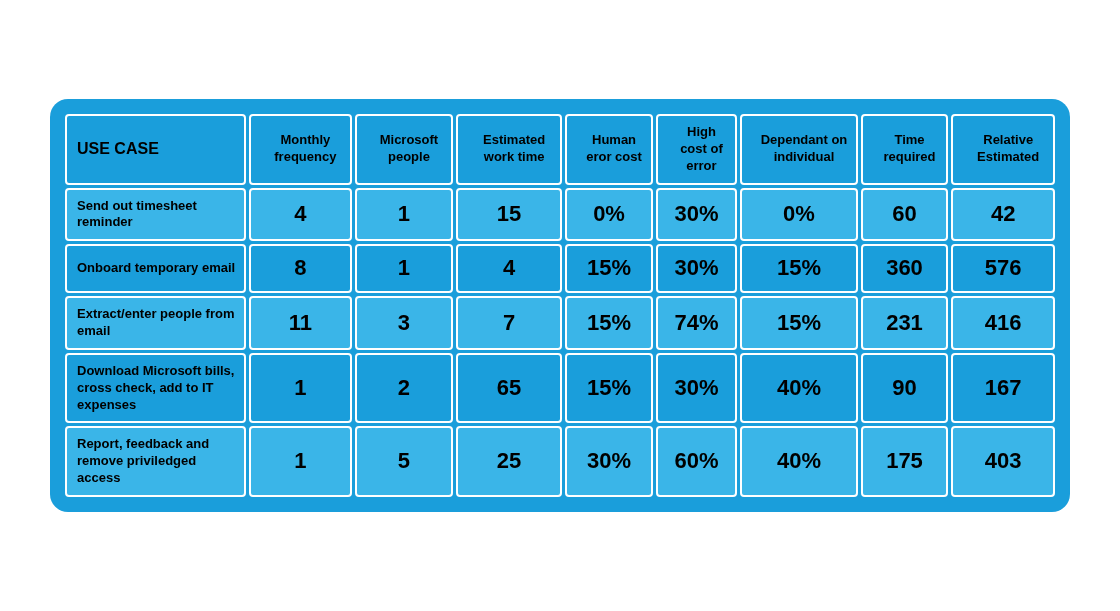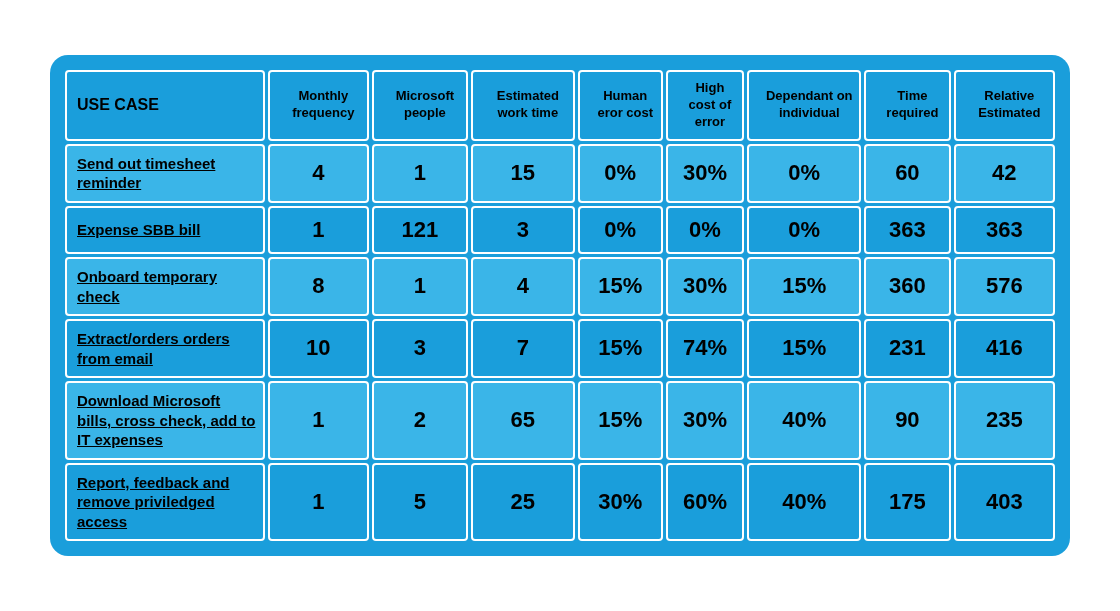--- a/index.html
+++ b/index.html
@@ -41,23 +41,22 @@
       padding-left: 16px;
     }
     td {
       font-size: 13px;
       line-height: 1.3;
       border-radius: 4px;
     }
     td.use-case-cell {
       text-align: left;
       font-weight: 600;
-      font-size: 15px;
+      font-size: 13px;
       padding-left: 10px;
-      text-decoration: underline;
     }
     td.value-cell {
       font-size: 22px;
       font-weight: 700;
     }
     th.use-case-header {
       font-size: 16px;
       font-weight: 700;
       text-align: left;
       padding-left: 10px;
@@ -96,62 +95,51 @@
           <td class="value-cell">4</td>
           <td class="value-cell">1</td>
           <td class="value-cell">15</td>
           <td class="value-cell">0%</td>
           <td class="value-cell">30%</td>
           <td class="value-cell">0%</td>
           <td class="value-cell">60</td>
           <td class="value-cell">42</td>
         </tr>
         <tr>
-          <td class="use-case-cell">Expense SBB bill</td>
-          <td class="value-cell">1</td>
-          <td class="value-cell">121</td>
-          <td class="value-cell">3</td>
-          <td class="value-cell">0%</td>
-          <td class="value-cell">0%</td>
-          <td class="value-cell">0%</td>
-          <td class="value-cell">363</td>
-          <td class="value-cell">363</td>
-        </tr>
-        <tr>
-          <td class="use-case-cell">Onboard temporary check</td>
+          <td class="use-case-cell">Onboard temporary email</td>
           <td class="value-cell">8</td>
           <td class="value-cell">1</td>
           <td class="value-cell">4</td>
           <td class="value-cell">15%</td>
           <td class="value-cell">30%</td>
           <td class="value-cell">15%</td>
           <td class="value-cell">360</td>
           <td class="value-cell">576</td>
         </tr>
         <tr>
-          <td class="use-case-cell">Extract/orders orders from email</td>
-          <td class="value-cell">10</td>
+          <td class="use-case-cell">Extract/enter people from email</td>
+          <td class="value-cell">11</td>
           <td class="value-cell">3</td>
           <td class="value-cell">7</td>
           <td class="value-cell">15%</td>
           <td class="value-cell">74%</td>
           <td class="value-cell">15%</td>
           <td class="value-cell">231</td>
           <td class="value-cell">416</td>
         </tr>
         <tr>
           <td class="use-case-cell">Download Microsoft bills, cross check, add to IT expenses</td>
           <td class="value-cell">1</td>
           <td class="value-cell">2</td>
           <td class="value-cell">65</td>
           <td class="value-cell">15%</td>
           <td class="value-cell">30%</td>
           <td class="value-cell">40%</td>
           <td class="value-cell">90</td>
-          <td class="value-cell">235</td>
+          <td class="value-cell">167</td>
         </tr>
         <tr>
           <td class="use-case-cell">Report, feedback and remove priviledged access</td>
           <td class="value-cell">1</td>
           <td class="value-cell">5</td>
           <td class="value-cell">25</td>
           <td class="value-cell">30%</td>
           <td class="value-cell">60%</td>
           <td class="value-cell">40%</td>
           <td class="value-cell">175</td>

